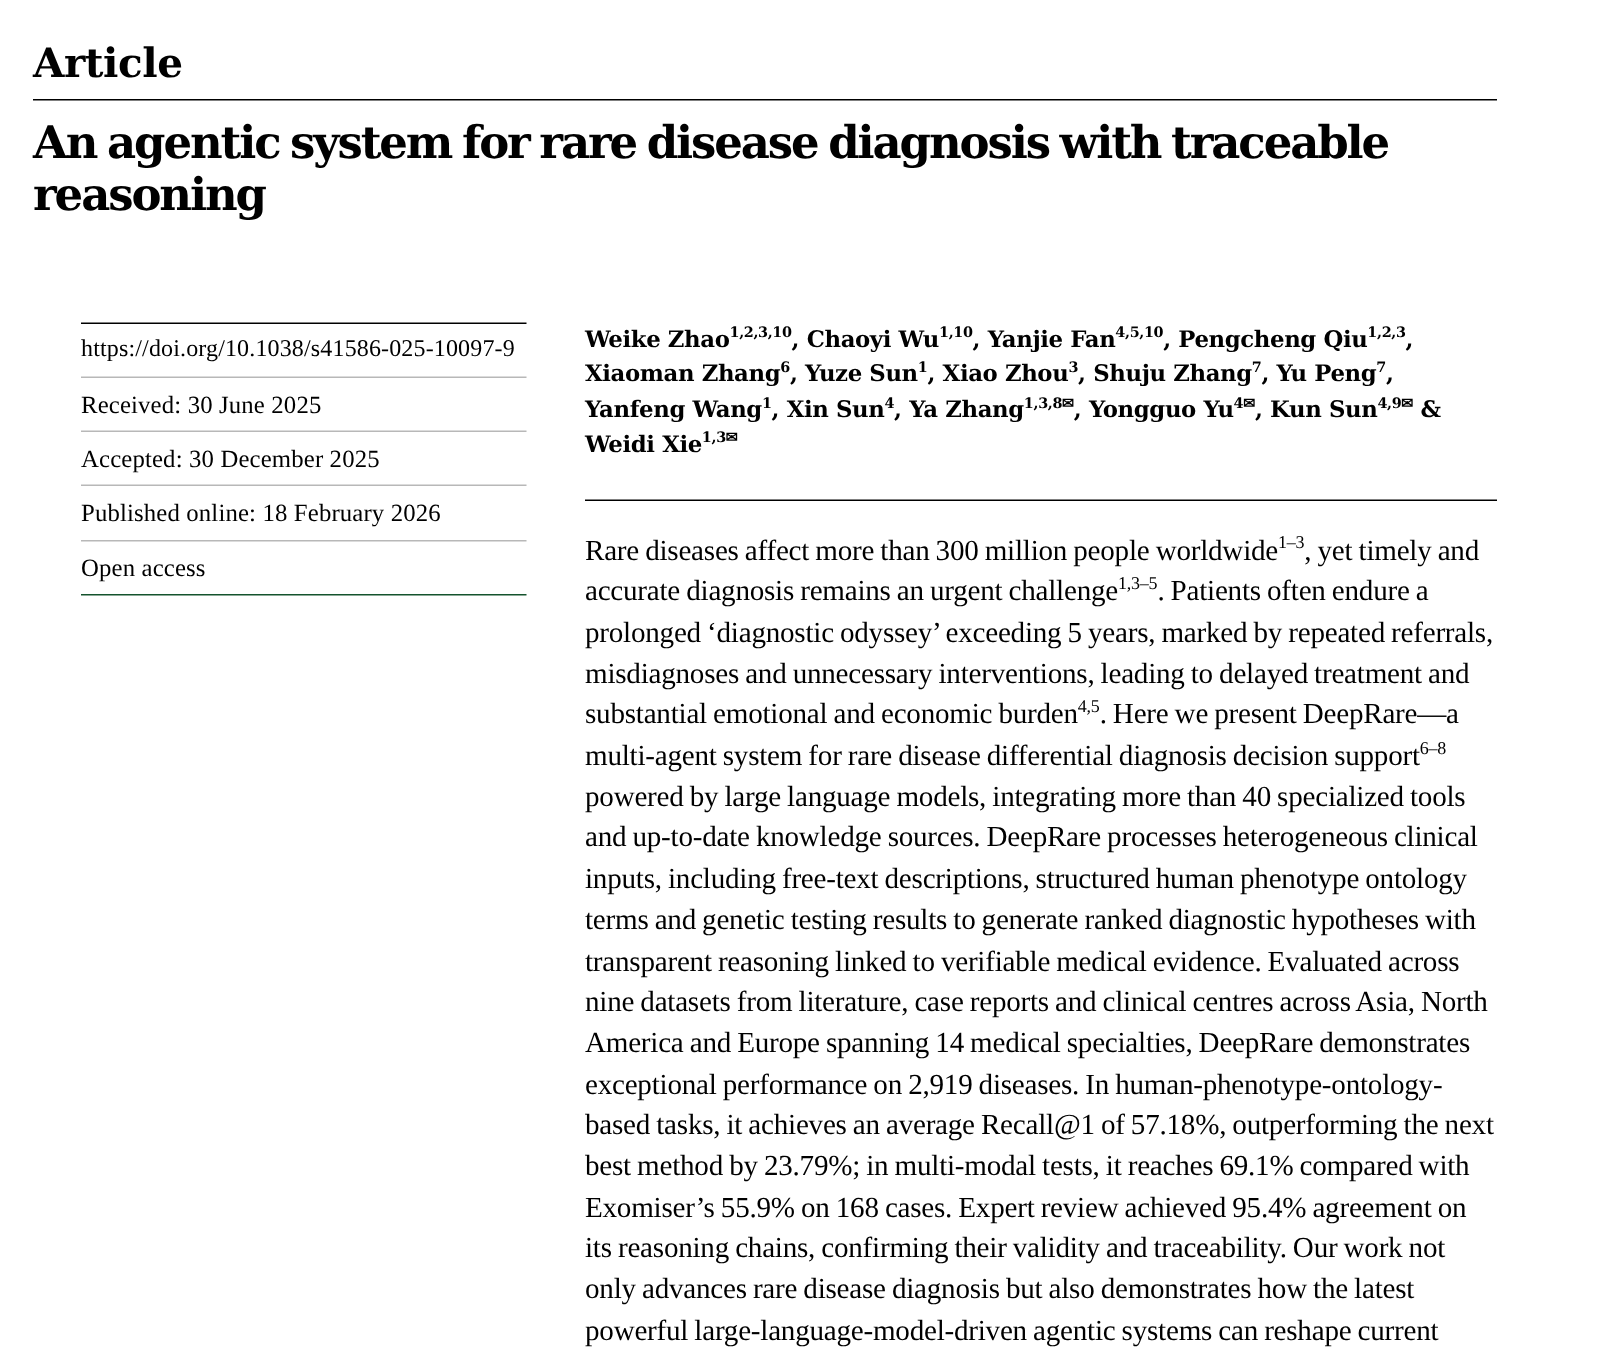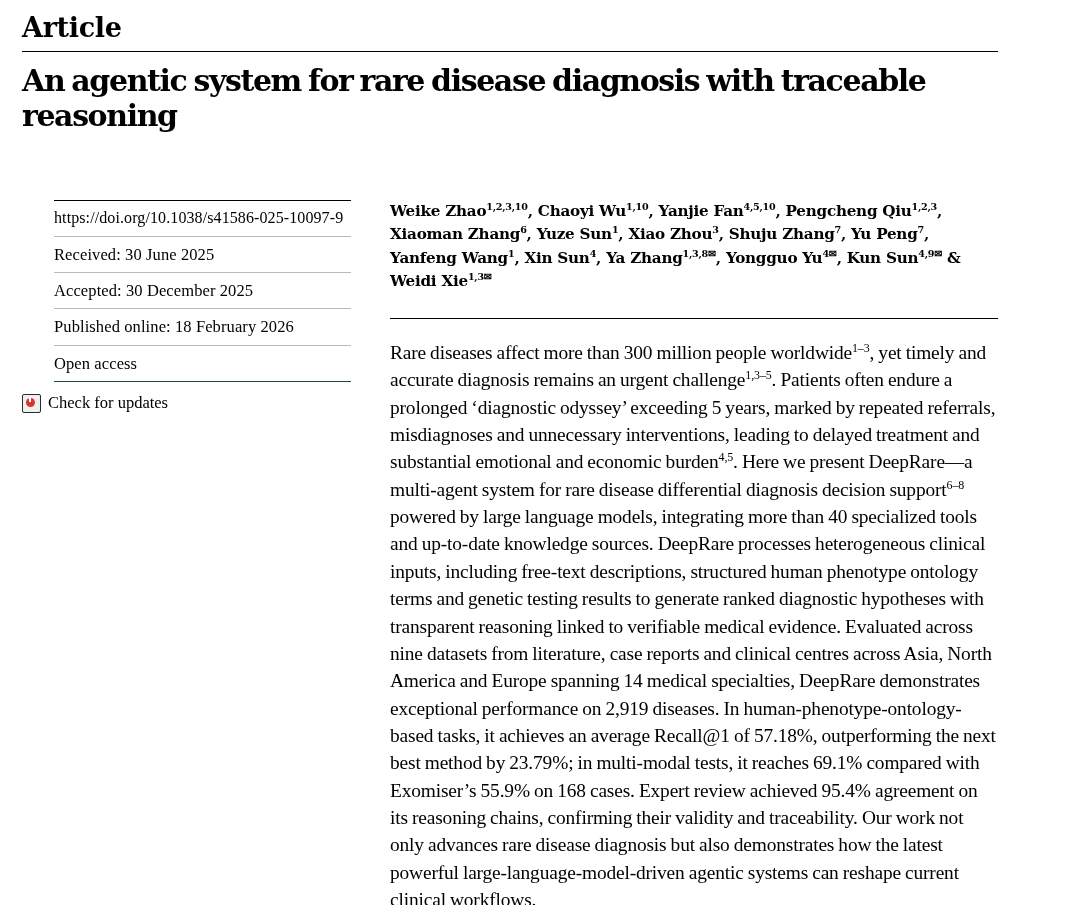--- a/index.html
+++ b/index.html
@@ -12,21 +12,21 @@
     height: 905px;
     font-family: "Liberation Serif", serif;
     color: #000000;
     overflow: hidden;
   }
   .page {
     position: relative;
     width: 1020px;
     height: 905px;
     box-sizing: border-box;
-    padding: 0 22px;
+    padding: 15px 22px;
   }
 
   
   .article-type {
     font-family: "DejaVu Serif", serif;
     font-weight: bold;
     font-size: 27px;
     letter-spacing: -0.3px;
     padding-top: 14px;
     line-height: 1.05;
@@ -171,24 +171,20 @@
 
   <div class="cols">
 
     <div class="left-col">
       <div class="meta-item first doi">https://doi.org/10.1038/s41586-025-10097-9</div>
       <div class="meta-item">Received: 30 June 2025</div>
       <div class="meta-item">Accepted: 30 December 2025</div>
       <div class="meta-item">Published online: 18 February 2026</div>
       <div class="meta-item last">Open access</div>
 
-      <div class="check-updates">
-        <span class="cu-icon"></span>
-        <span class="cu-text">Check for updates</span>
-      </div>
     </div>
 
     <div class="right-col">
 
       <div class="authors">
         <span>Weike Zhao</span><sup>1,2,3,10</sup>,
         <span>Chaoyi Wu</span><sup>1,10</sup>,
         <span>Yanjie Fan</span><sup>4,5,10</sup>,
         <span>Pengcheng Qiu</span><sup>1,2,3</sup>,
         <span>Xiaoman Zhang</span><sup>6</sup>,

